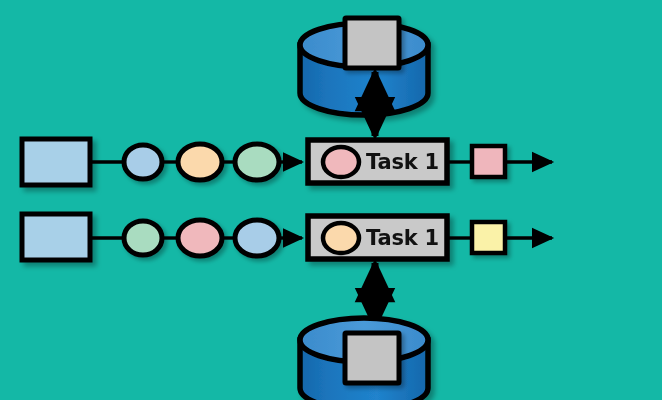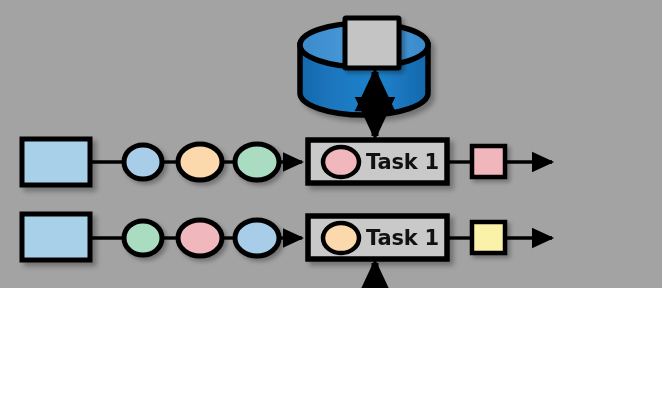--- a/index.html
+++ b/index.html
@@ -3,22 +3,22 @@
 <meta charset="utf-8">
 <style>
   html, body {
     margin: 0;
     padding: 0;
     background: #ffffff;
   }
   #canvas {
     position: relative;
     width: 662px;
-    height: 288px;
-    background: #a3a3a3;
+    height: 400px;
+    background: #14b8a6;
     overflow: hidden;
     font-family: "DejaVu Sans", sans-serif;
   }
   #canvas svg {
     position: absolute;
     left: 0;
     top: 0;
     width: 662px;
     height: 400px;
   }

